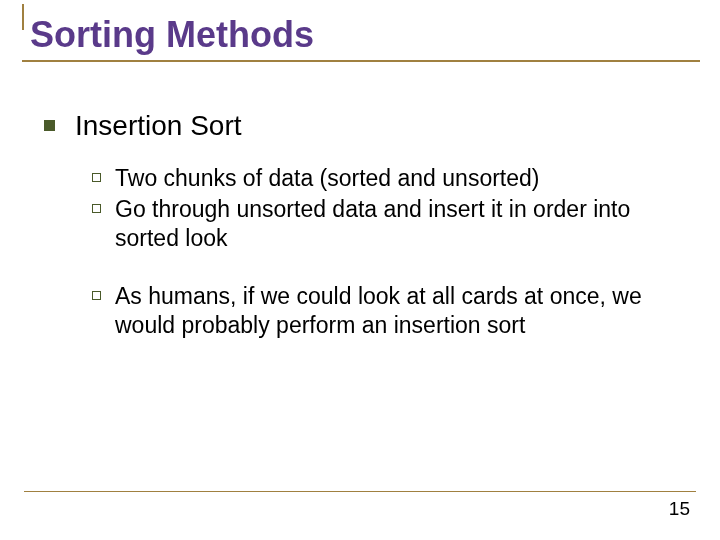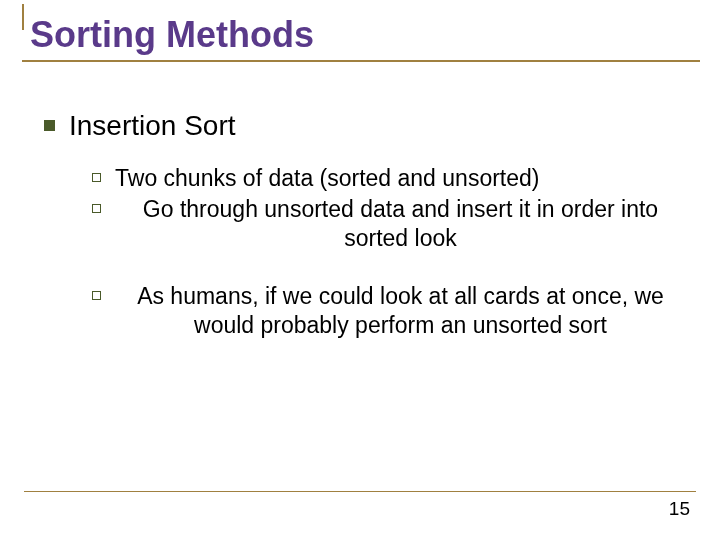--- a/index.html
+++ b/index.html
@@ -42,37 +42,36 @@
     height: 26px;
     background: #a08040;
   }
   .content {
     padding: 44px 8px 0 18px;
     color: #000;
   }
   .bullet-l1 {
     display: flex;
     align-items: flex-start;
-    gap: 14px;
+    gap: 20px;
     margin-bottom: 22px;
   }
   .sq-filled {
     width: 11px;
     height: 11px;
     background: #4a5a2a;
     margin-top: 10px;
     flex-shrink: 0;
   }
   .l1-text {
     font-size: 28px;
     color: #000;
   }
   .sub-list {
     padding-left: 48px;
-    text-align: center;
   }
   .bullet-l2 {
     display: flex;
     align-items: flex-start;
     gap: 14px;
     margin-bottom: 2px;
   }
   .sq-hollow {
     width: 9px;
     height: 9px;
@@ -129,21 +128,21 @@
 
       <div class="bullet-l2">
         <span class="sq-hollow"></span>
         <span class="l2-text">Go through unsorted data and insert it in order into sorted look</span>
       </div>
 
       <div class="gap"></div>
 
       <div class="bullet-l2">
         <span class="sq-hollow"></span>
-        <span class="l2-text">As humans, if we could look at all cards at once, we would probably perform an unsorted sort</span>
+        <span class="l2-text">As humans, if we could look at all cards at once, we would probably perform an insertion sort</span>
       </div>
 
     </div>
   </div>
 
   <div class="bottom-rule"></div>
   <div class="page-num">15</div>
 </div>
 
 </body></html>

